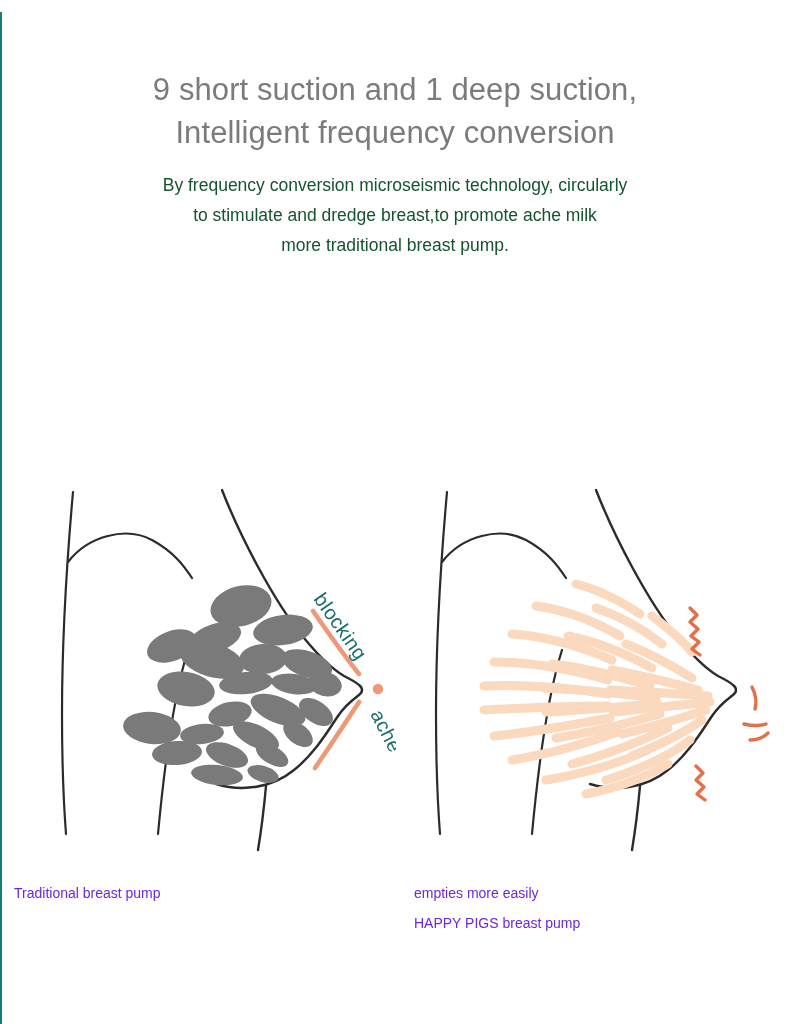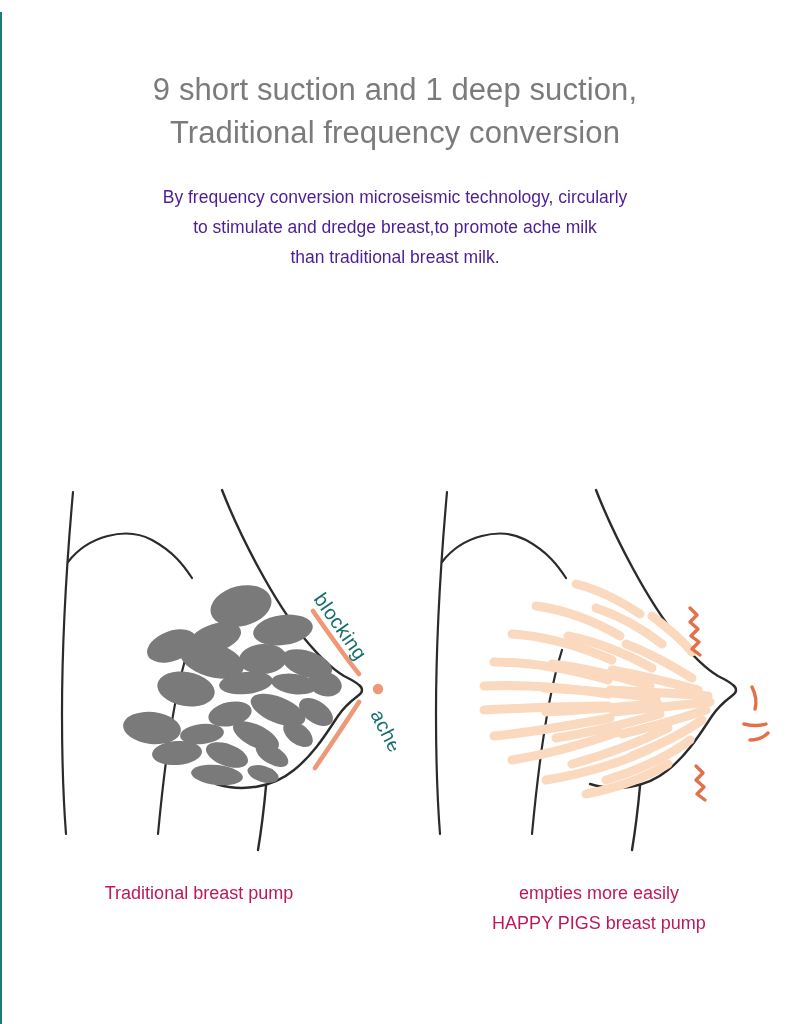--- a/index.html
+++ b/index.html
@@ -48,24 +48,24 @@
     font-size: 31px;
     line-height: 43px;
     font-weight: 400;
     letter-spacing: 0.1px;
   }
   #headline .ln { display: block; }
 
   #subhead {
     position: absolute;
     left: 0;
-    top: 170px;
+    top: 158px;
     width: 790px;
     text-align: center;
-    color: #4c1d95;
+    color: #14532d;
     font-size: 17.5px;
     line-height: 30px;
     font-weight: 400;
   }
   #subhead .ln { display: block; }
 
   
   .panel {
     position: absolute;
     top: 466px;
@@ -74,47 +74,47 @@
   }
   #panel-left  { left: 26px; }
   #panel-right { left: 400px; }
   .panel svg { display: block; width: 370px; height: 380px; }
 
   
   .caption {
     position: absolute;
     top: 866px;
     width: 370px;
-    text-align: center;
-    color: #be185d;
-    font-size: 18px;
+    text-align: left;
+    color: #6d28d9;
+    font-size: 14px;
     line-height: 30px;
     font-weight: 400;
   }
   #caption-left  { left: 14px; }
   #caption-right { left: 414px; }
   .caption .ln { display: block; }
 </style>
 </head>
 <body>
 
 <div id="page">
 
   <div id="edge-rule-left"></div>
   <div id="edge-rule-bottom"></div>
 
   <div id="headline">
     <span class="ln">9 short suction and 1 deep suction,</span>
-    <span class="ln">Traditional frequency conversion</span>
+    <span class="ln">Intelligent frequency conversion</span>
   </div>
 
   <div id="subhead">
     <span class="ln">By frequency conversion microseismic technology, circularly</span>
     <span class="ln">to stimulate and dredge breast,to promote ache milk</span>
-    <span class="ln">than traditional breast milk.</span>
+    <span class="ln">more traditional breast pump.</span>
   </div>
 
   <div class="panel" id="panel-left">
     <svg viewBox="0 0 370 380" xmlns="http://www.w3.org/2000/svg">
       <g fill="none" stroke="#2b2b2b" stroke-width="2.2" stroke-linecap="round">
 
         <path d="M47 14 C 42 70, 36 150, 36 236 C 36 290, 38 330, 40 356"></path>
 
         <path d="M42 84 C 62 58, 100 48, 126 62 C 148 74, 158 88, 166 100"></path>
 

